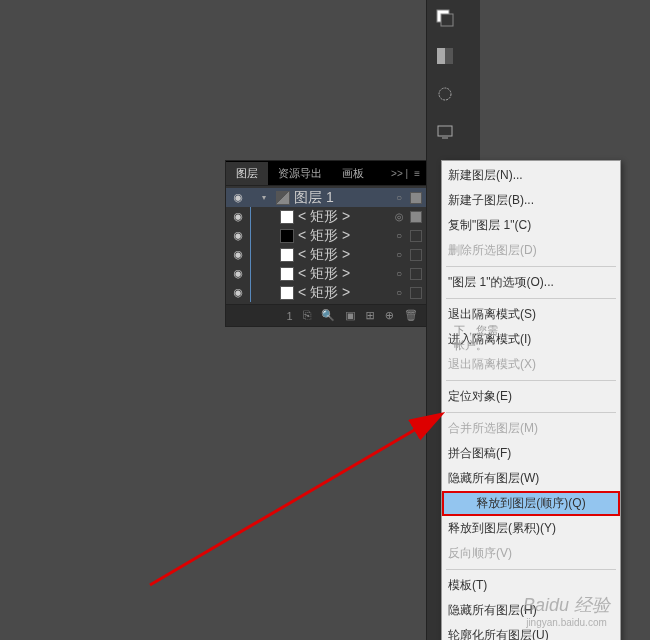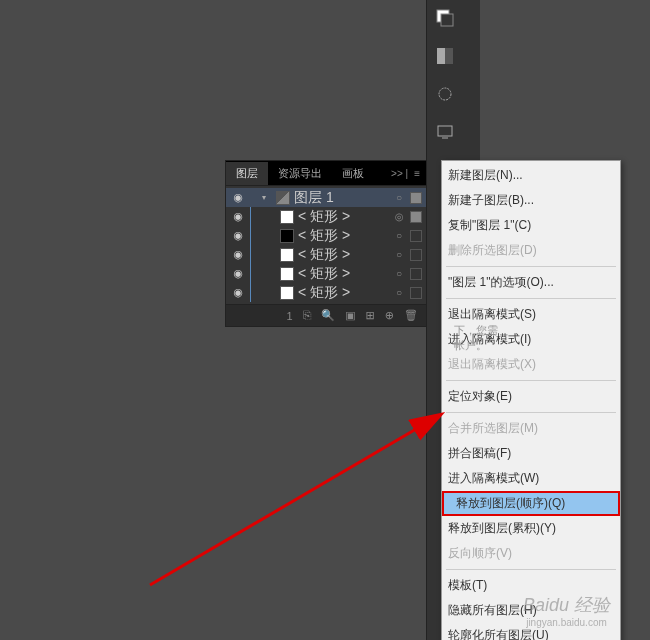--- a/index.html
+++ b/index.html
@@ -141,20 +141,21 @@
     .menu-item {
       padding: 4px 6px;
       cursor: default;
       white-space: nowrap;
     }
     .menu-item.disabled { color: #aaa; }
     .menu-item.highlight {
       background: #93c5ef;
       border: 2px solid #d00;
       padding: 2px 12px;
+      text-align: center;
     }
     .menu-sep {
       border-top: 1px solid #ccc;
       margin: 3px 4px;
     }
     .arrow-ann {
       position: absolute;
       left: 140px;
       top: 405px;
       width: 330px;
@@ -306,21 +307,21 @@
     <div class="menu-item">"图层 1"的选项(O)...</div>
     <div class="menu-sep"></div>
     <div class="menu-item">退出隔离模式(S)</div>
     <div class="menu-item">进入隔离模式(I)</div>
     <div class="menu-item disabled">退出隔离模式(X)</div>
     <div class="menu-sep"></div>
     <div class="menu-item">定位对象(E)</div>
     <div class="menu-sep"></div>
     <div class="menu-item disabled">合并所选图层(M)</div>
     <div class="menu-item">拼合图稿(F)</div>
-    <div class="menu-item">进入隔离模式(W)</div>
+    <div class="menu-item">隐藏所有图层(W)</div>
     <div class="menu-item highlight">释放到图层(顺序)(Q)</div>
     <div class="menu-item">释放到图层(累积)(Y)</div>
     <div class="menu-item disabled">反向顺序(V)</div>
     <div class="menu-sep"></div>
     <div class="menu-item">模板(T)</div>
     <div class="menu-item">隐藏所有图层(H)</div>
     <div class="menu-item">轮廓化所有图层(U)</div>
   </div>
 
 <svg class="arrow-ann" viewBox="0 0 330 190">

